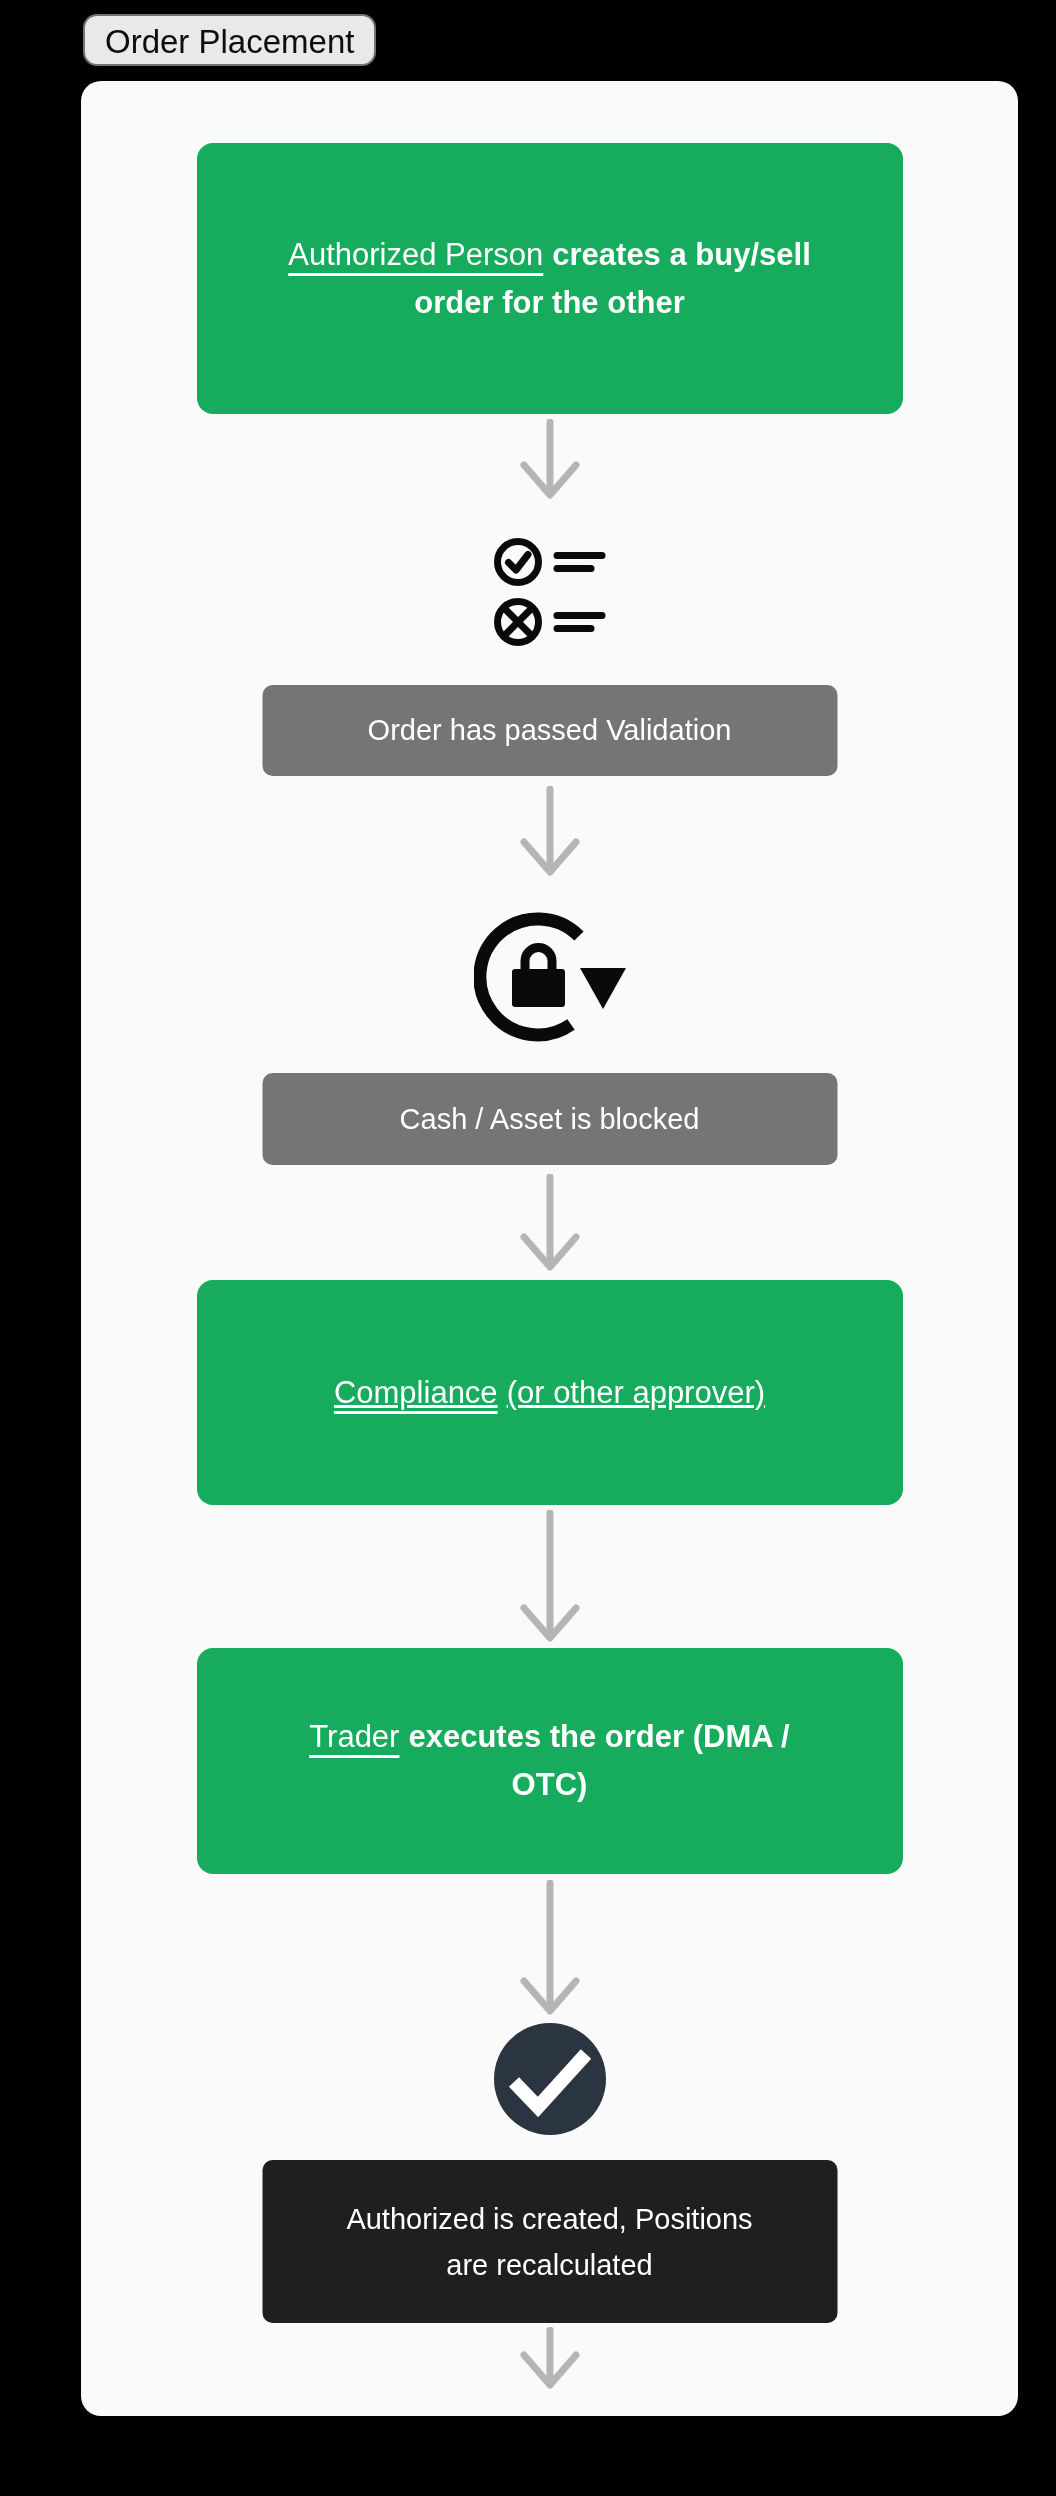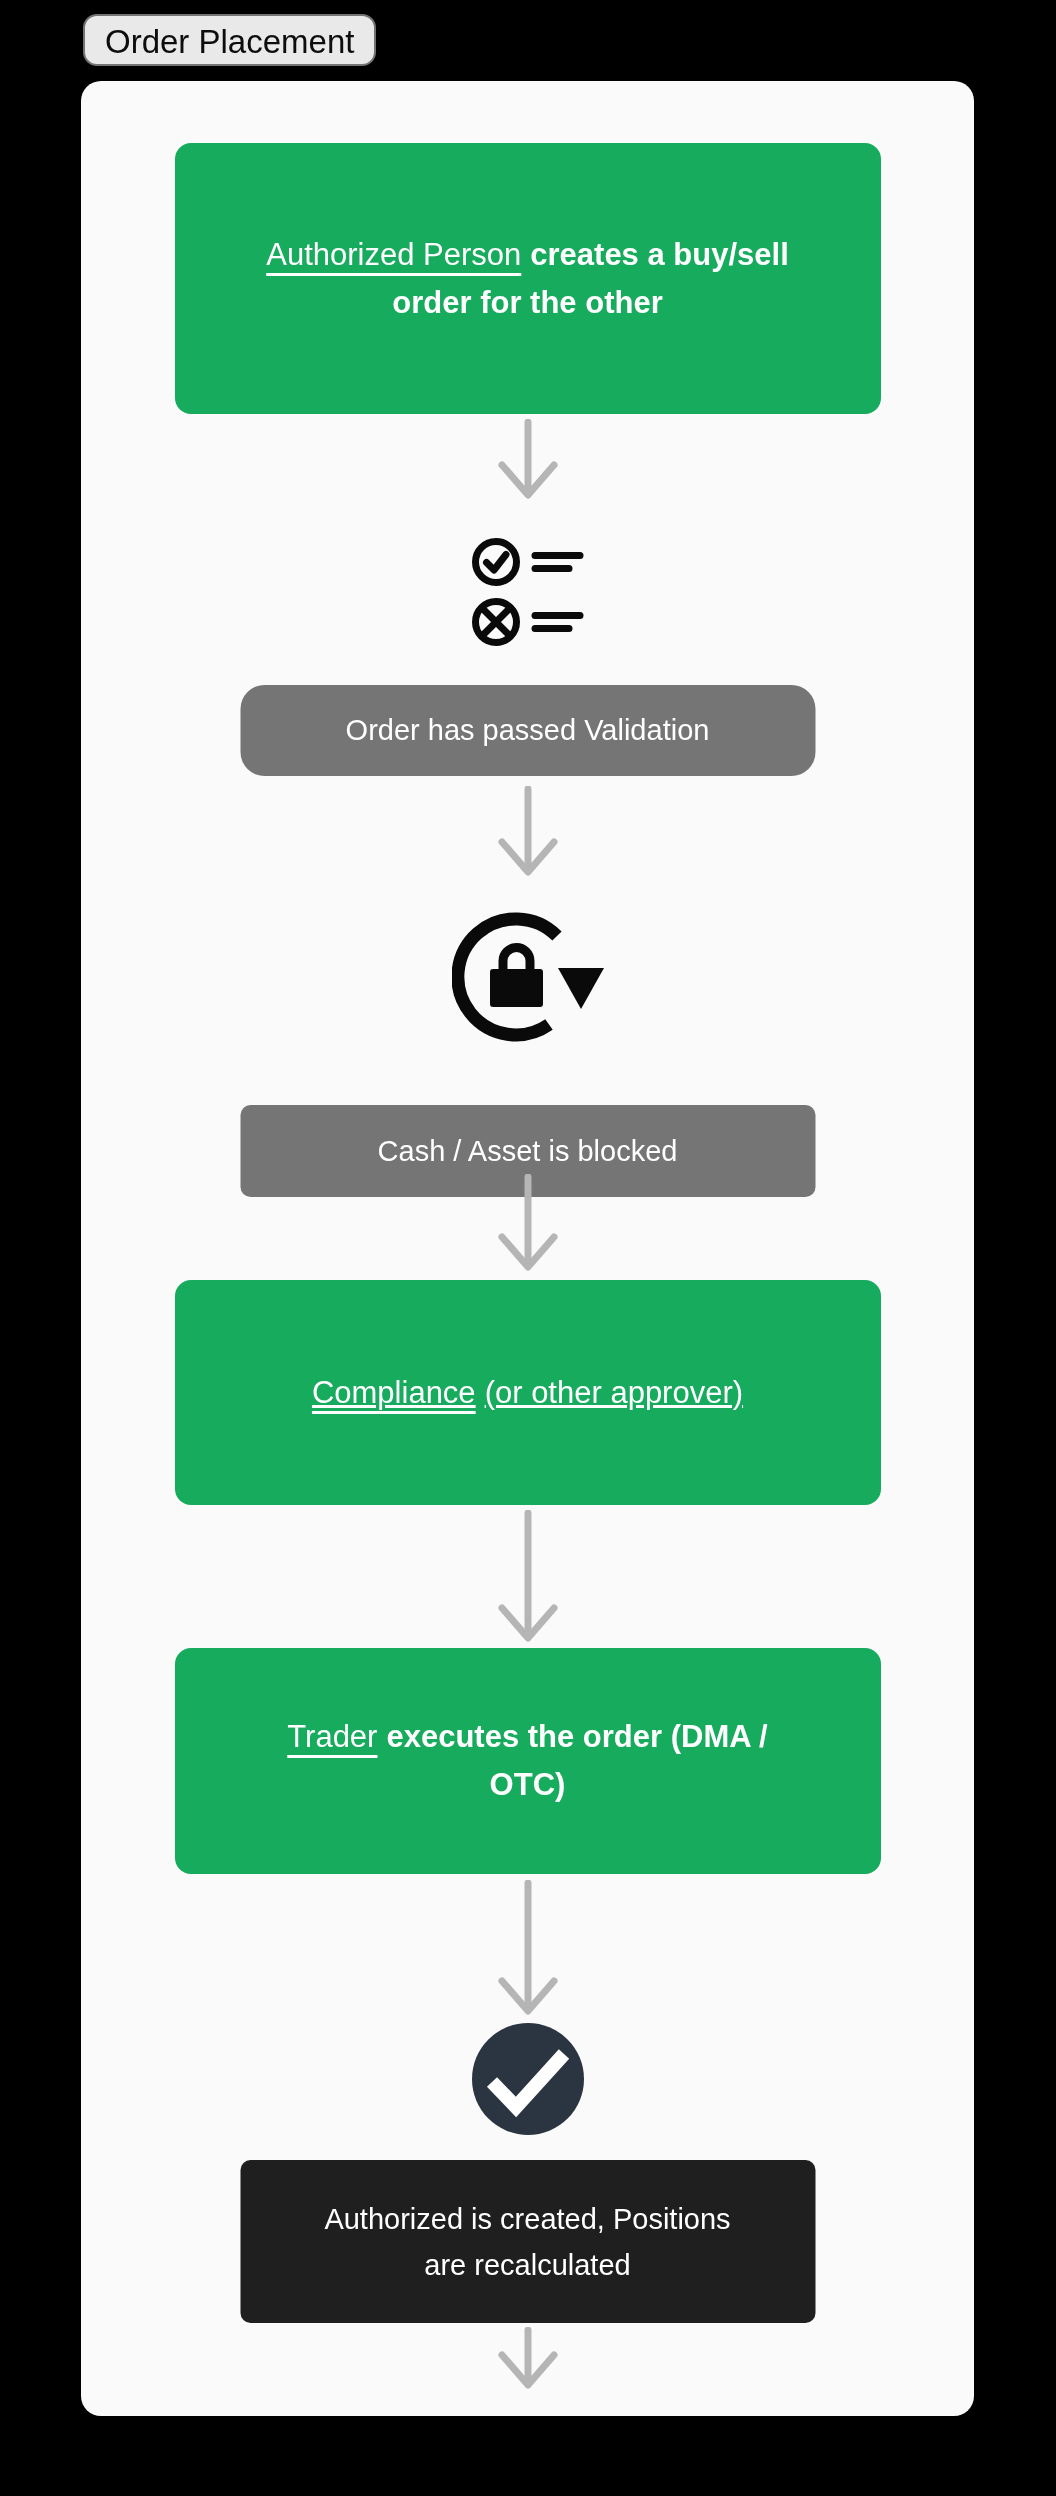--- a/index.html
+++ b/index.html
@@ -19,20 +19,21 @@
     border-radius:14px;
     font-size:33px;color:#0d0d0d;
     white-space:nowrap;
     box-sizing:border-box;
   }
   .card{
     position:absolute;left:81px;top:81px;
     width:893px;height:2335px;
     background:#fafafa;
     border-radius:20px;
+    padding-left:44px;
   }
   .node{
     position:absolute;left:50%;transform:translateX(-50%);
     display:flex;flex-direction:column;align-items:center;justify-content:center;
     text-align:center;color:#fff;box-sizing:border-box;
   }
   .green{width:706px;background:#17ab5d;border-radius:16px;font-size:31px;line-height:48px;}
   .green strong{font-weight:700;}
   .glabel{width:575px;background:#757575;border-radius:10px;font-size:29px;}
   .dark{width:575px;background:#1f1f1f;border-radius:10px;font-size:29px;line-height:46px;}
@@ -44,24 +45,24 @@
     cursor:pointer;
   }
   .norm{margin-right:0;}
   .arrow,.vicon,.lockicon,.checkicon{
     position:absolute;left:50%;transform:translateX(-50%);
   }
   
   .n1{top:62px;height:271px;}
   .a1{top:338px;}
   .vicon{top:457px;}
-  .n2{top:604px;height:91px;border-radius:24px;}
+  .n2{top:604px;height:91px;}
   .a2{top:705px;}
   .lockicon{top:827px;}
-  .n3{top:1024px;height:92px;}
+  .n3{top:992px;height:92px;}
   .a3{top:1093px;}
   .n4{top:1199px;height:225px;text-decoration:underline;}
   .a4{top:1429px;}
   .n5{top:1567px;height:226px;}
   .a5{top:1799px;}
   .checkicon{top:1942px;}
   .n6{top:2079px;height:163px;}
   .a6{top:2246px;}
 </style>
 </head>

